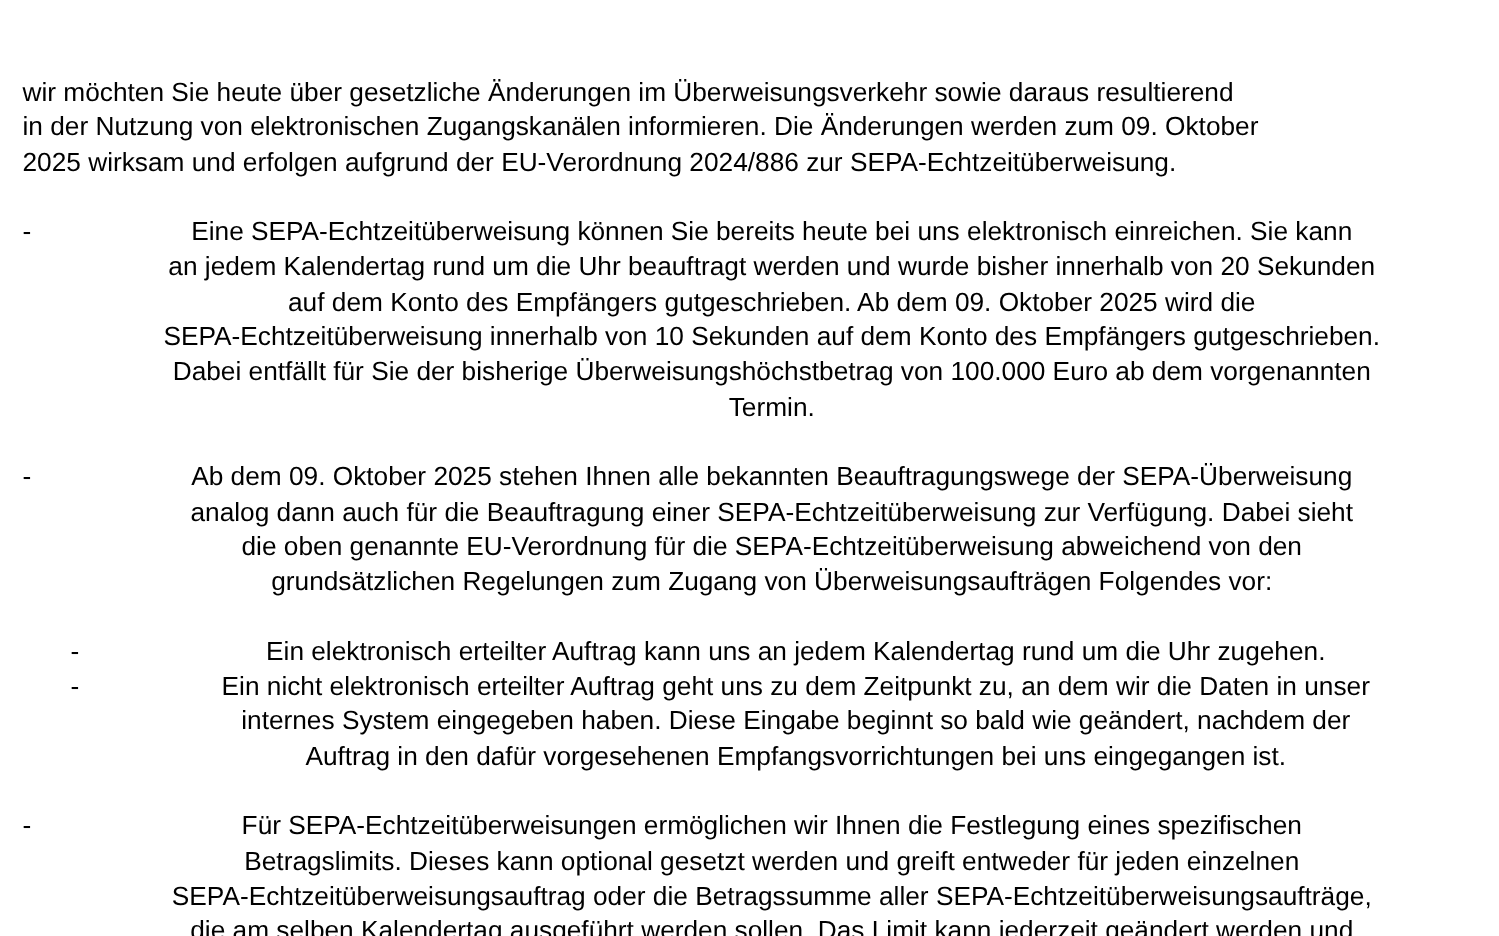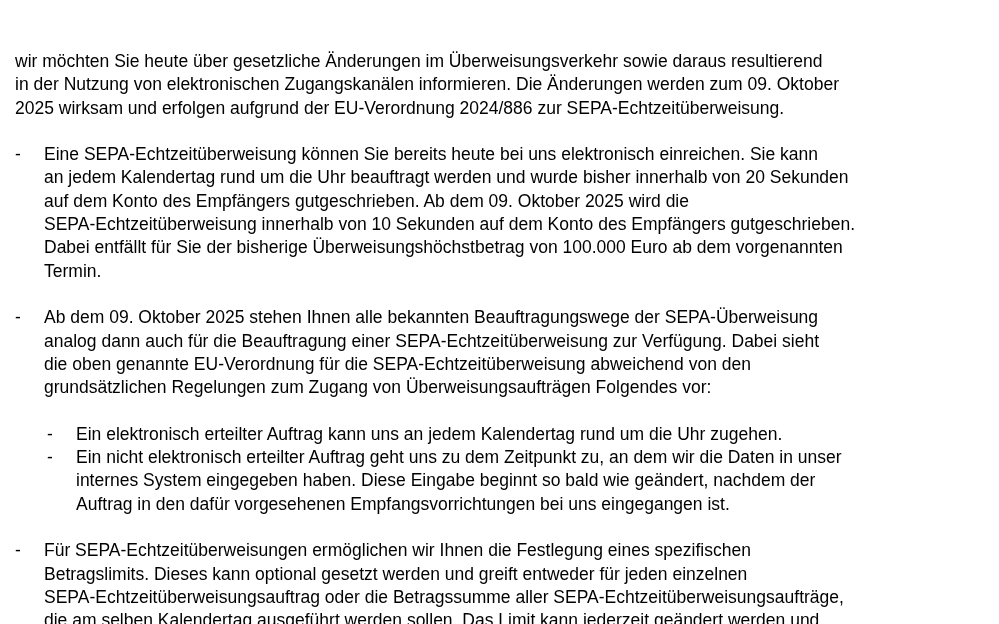--- a/index.html
+++ b/index.html
@@ -36,20 +36,21 @@
   .row {
     display: flex;
     align-items: flex-start;
   }
   .row .marker {
     flex: 0 0 29px;
     width: 29px;
   }
   .row .text {
     flex: 1 1 auto;
+    text-align: center;
   }
   .row.l2 {
     margin-left: 32px;
   }
   .sublist .row + .row {
     margin-top: 0;
   }
 </style>
 </head>
 <body>

